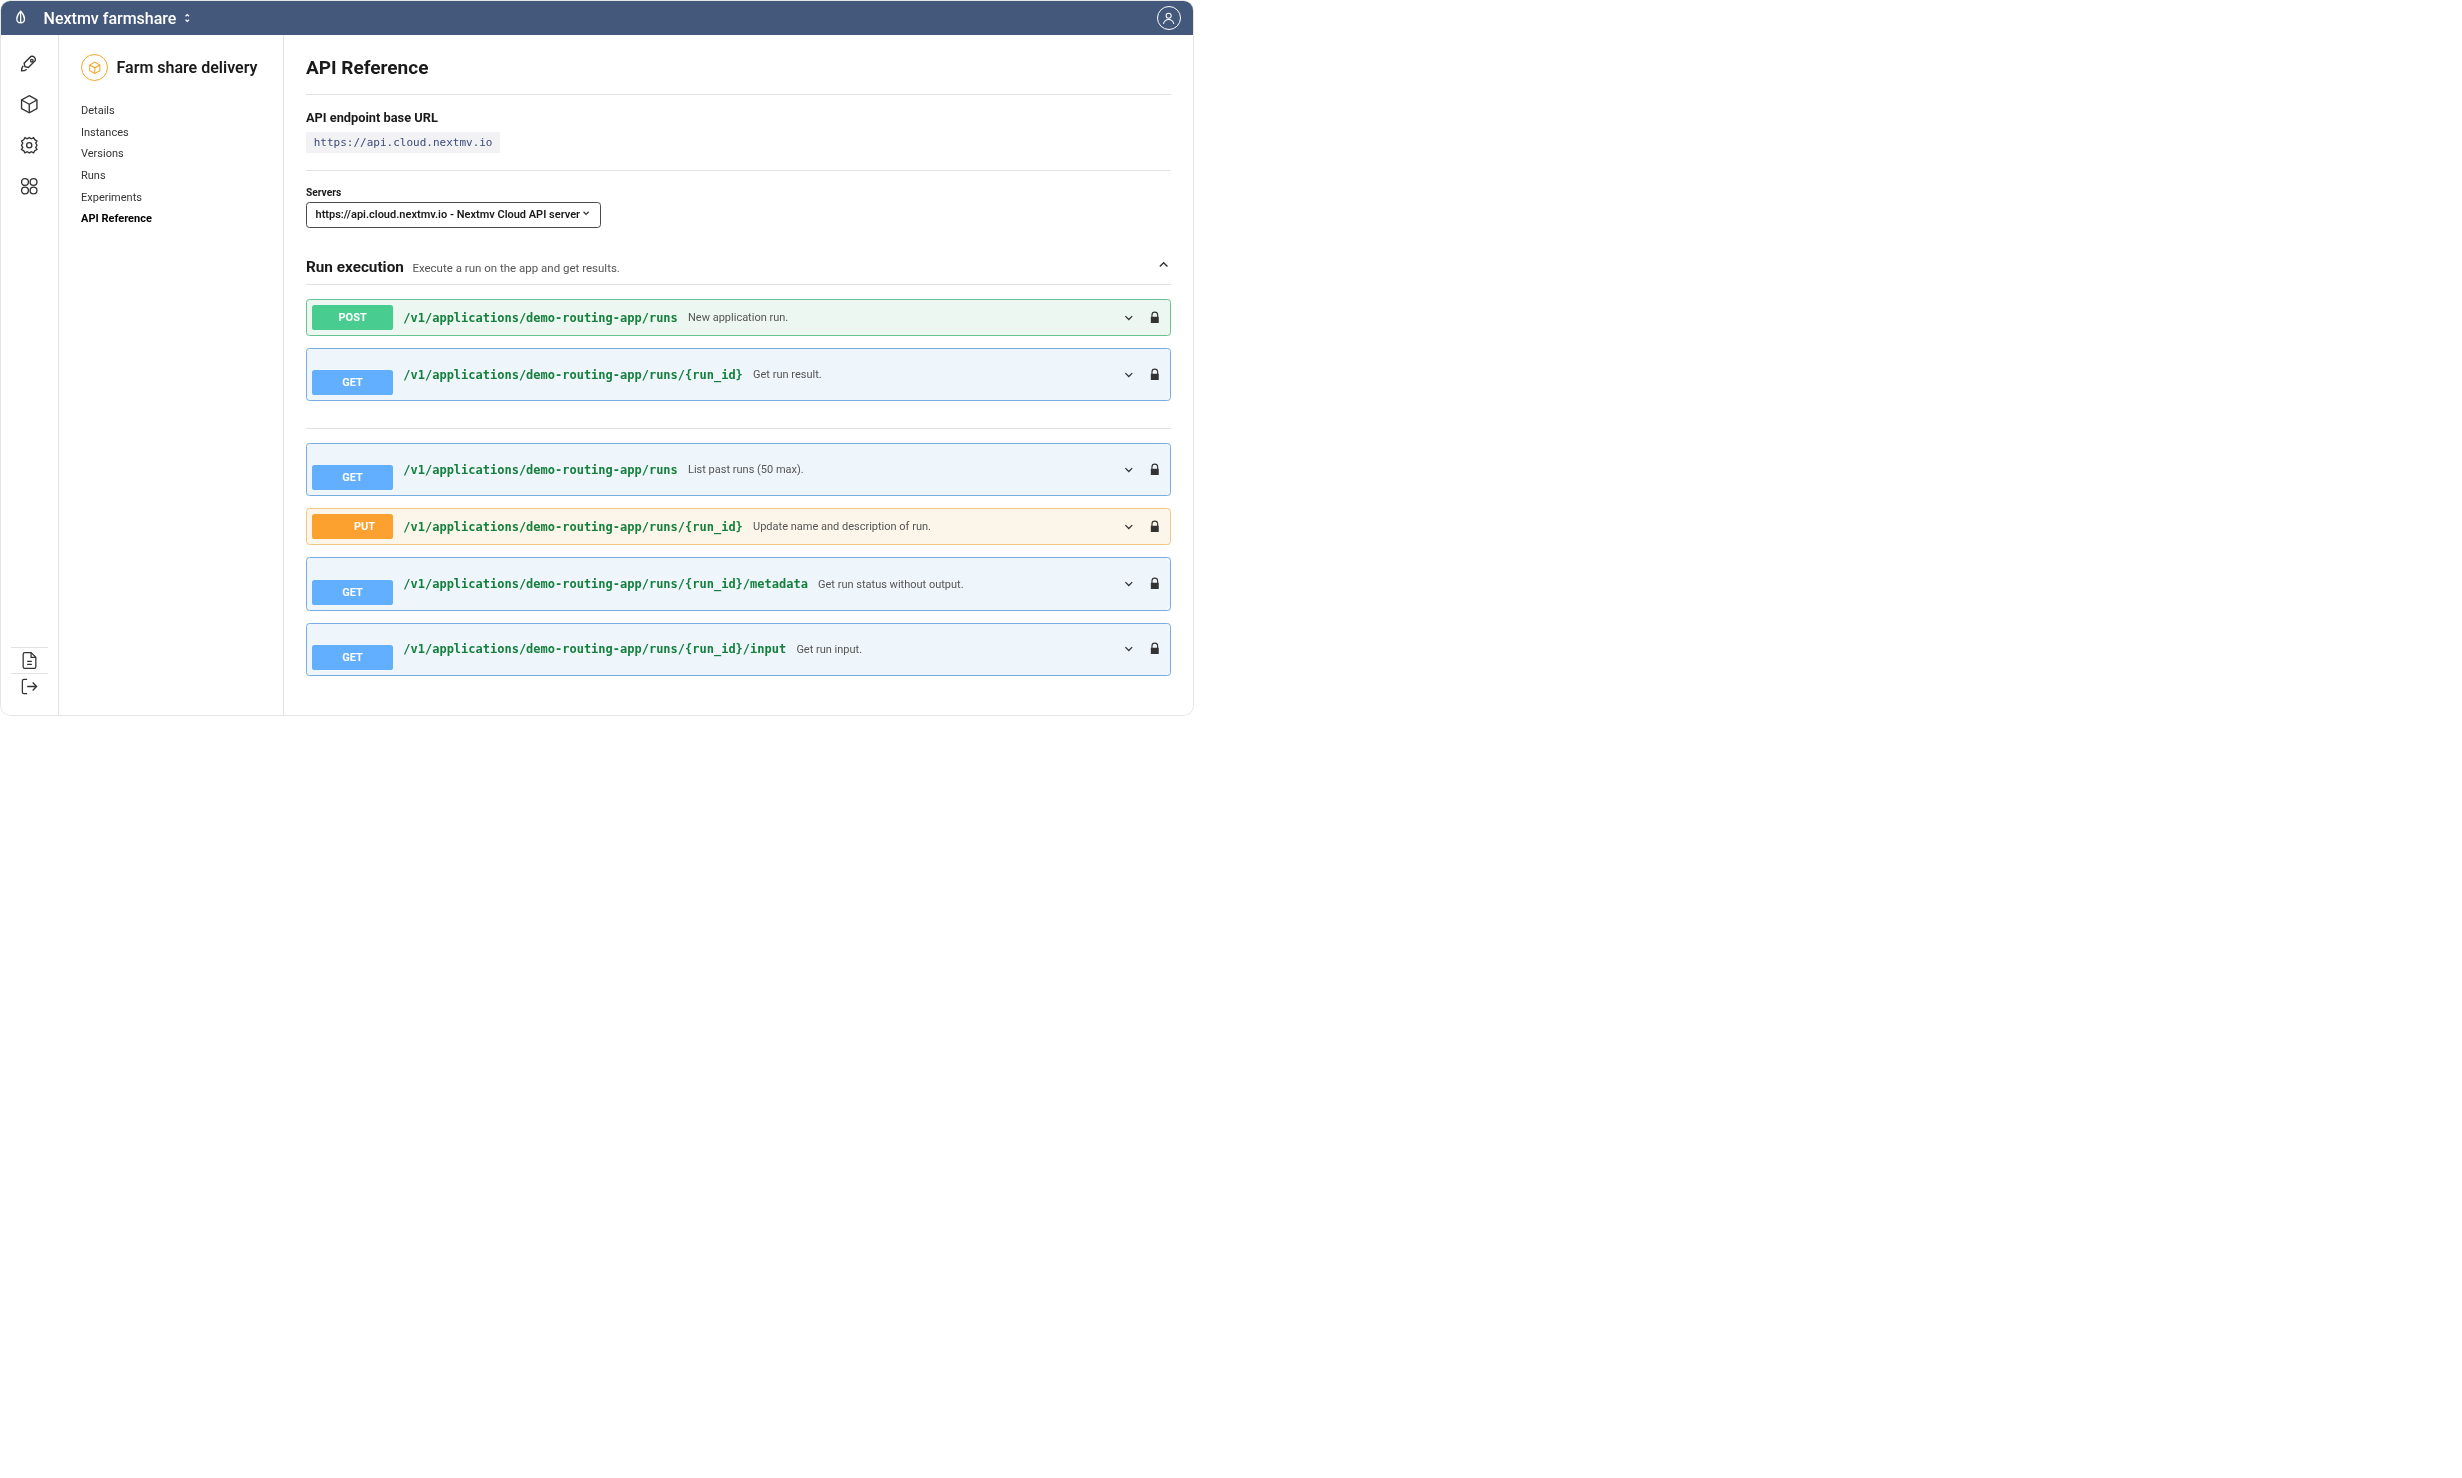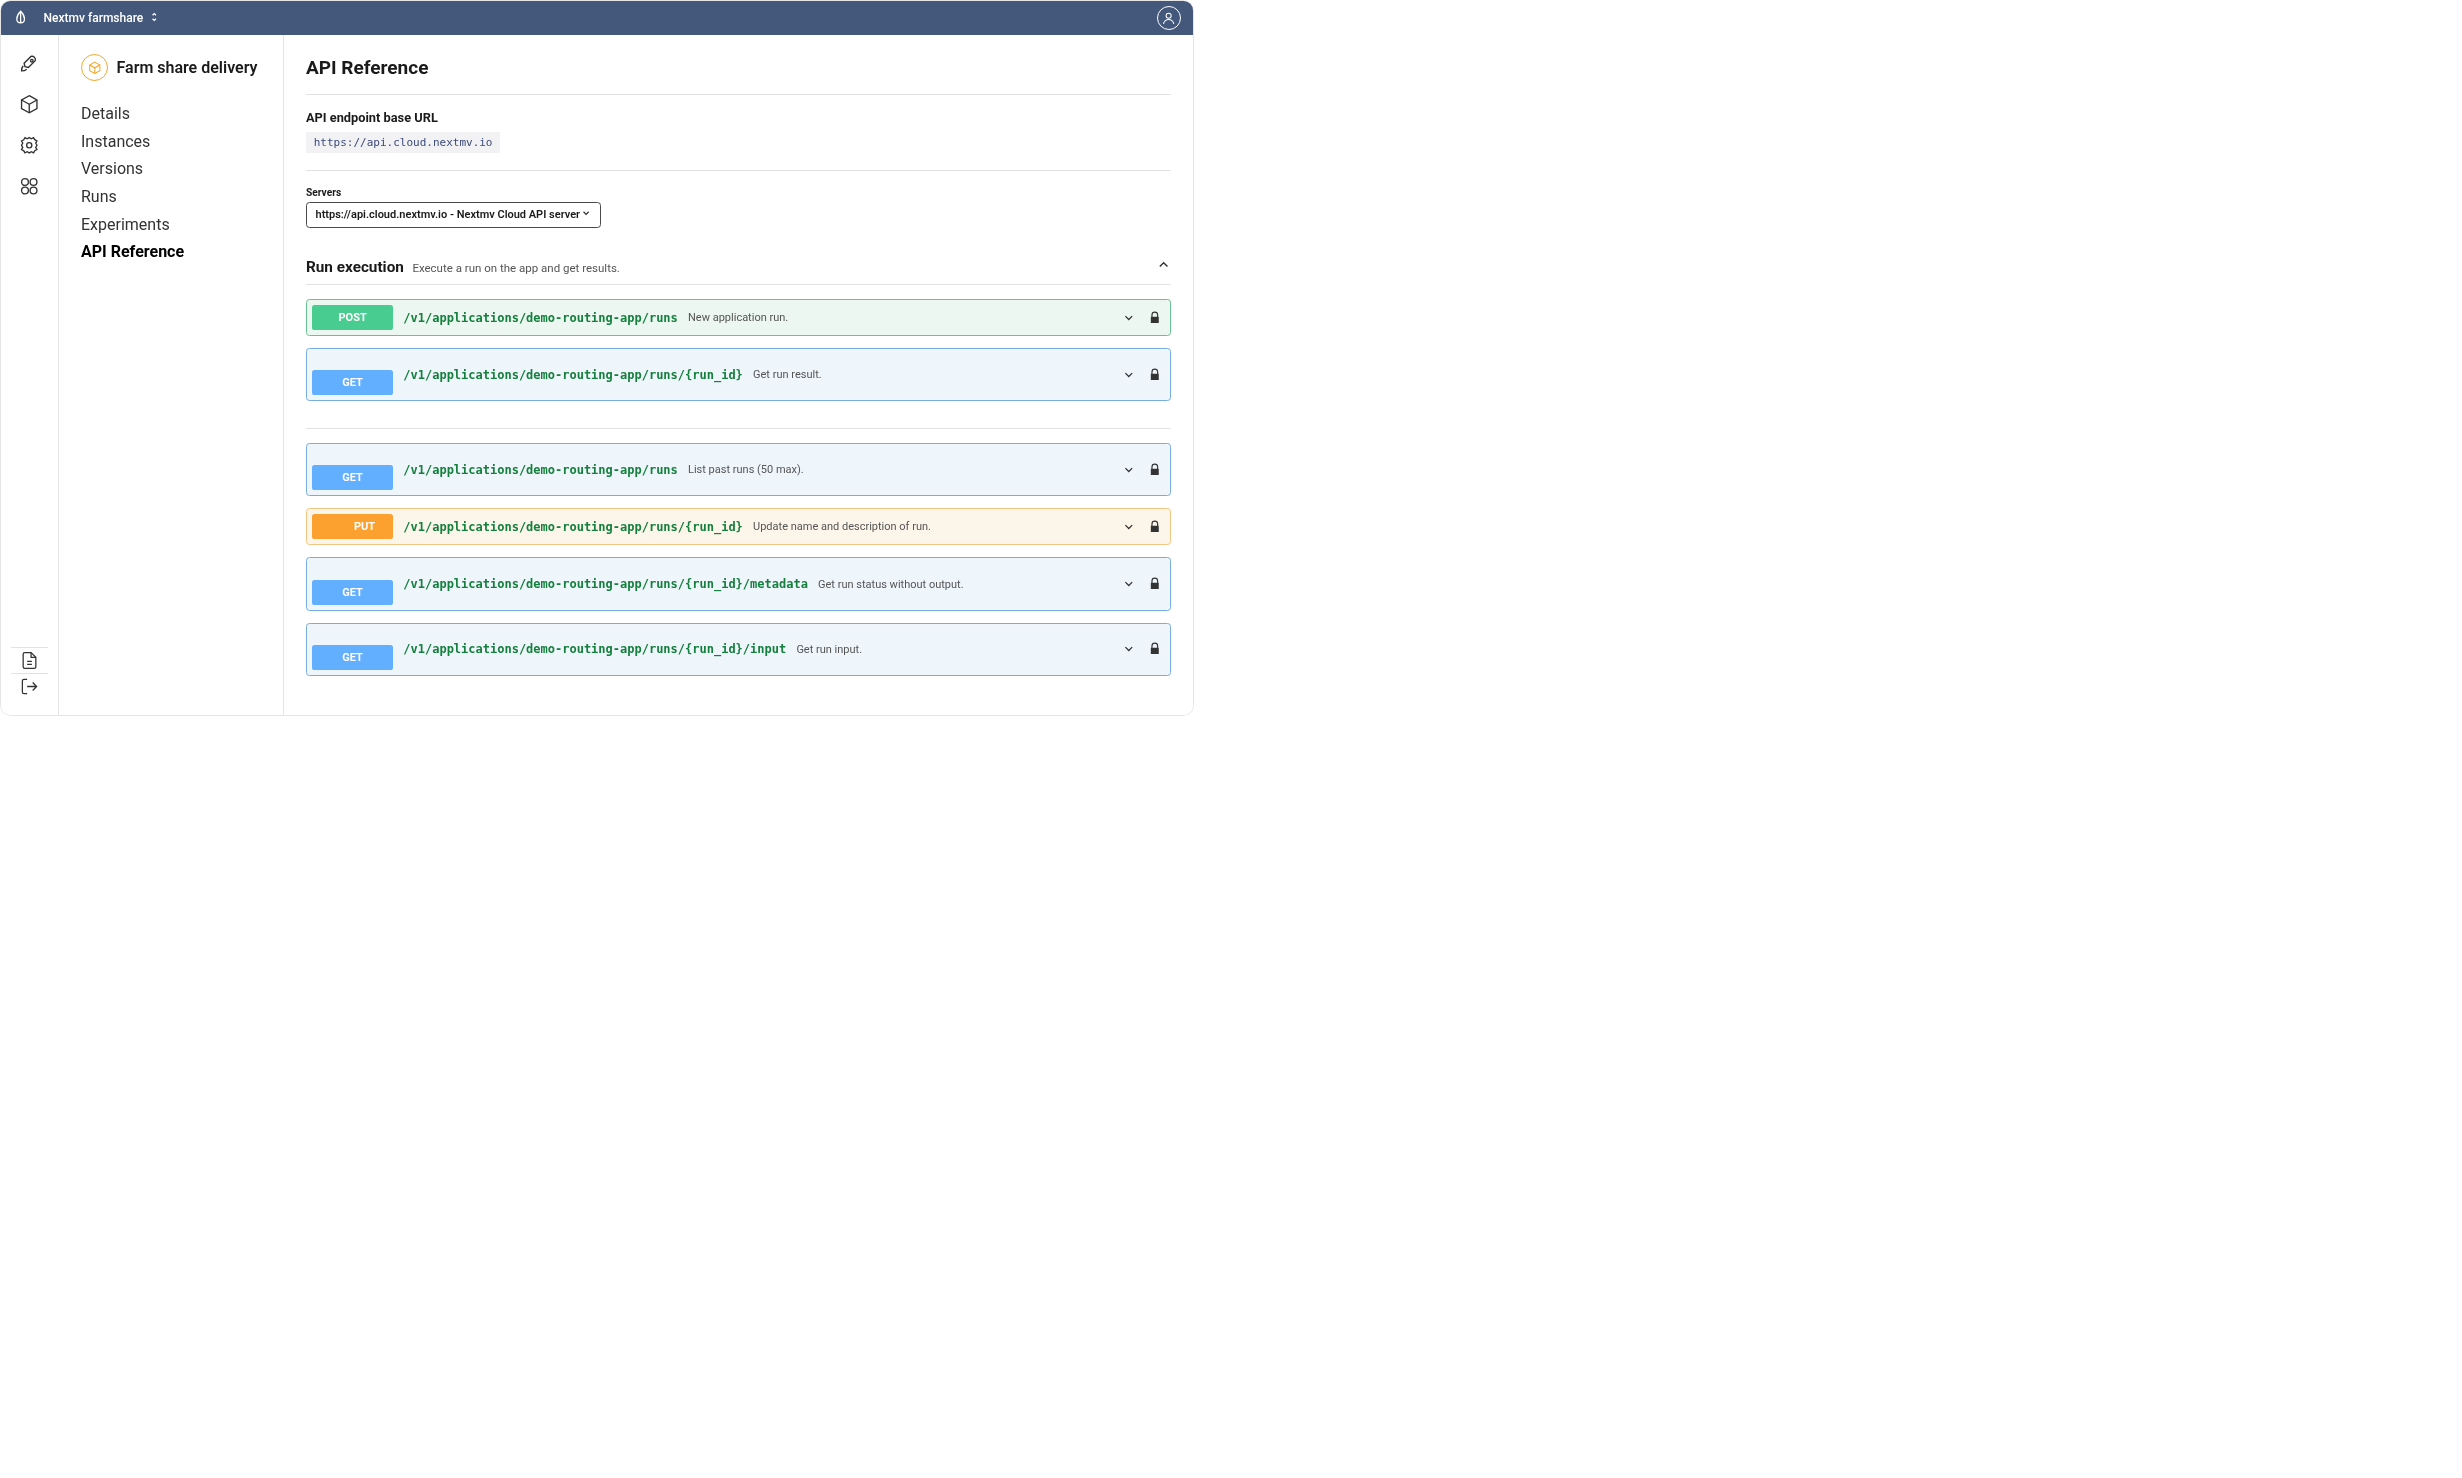--- a/index.html
+++ b/index.html
@@ -34,21 +34,21 @@
       color: #fff;
     }
     .topbar-logo {
       width: 15.3px;
       height: 15.3px;
       margin-right: 15.3px;
       display: flex;
       align-items: center;
     }
     .topbar-title {
-      font-size: 12px;
+      font-size: 16px;
       font-weight: 500;
       display: flex;
       align-items: center;
       gap: 6.8px;
       cursor: pointer;
     }
     .topbar-spacer {
       flex: 1;
     }
     .avatar {
@@ -126,21 +126,21 @@
       align-items: center;
       justify-content: center;
       color: #f5a623;
     }
     .sidebar-title {
       font-size: 16px;
       font-weight: 600;
       color: #1a1a1a;
     }
     .nav-item {
-      font-size: 16px;
+      font-size: 11px;
       font-weight: 400;
       color: #333;
       padding: 4.3px 0;
       cursor: pointer;
     }
     .nav-item.active {
       font-weight: 700;
       color: #000;
     }
     

